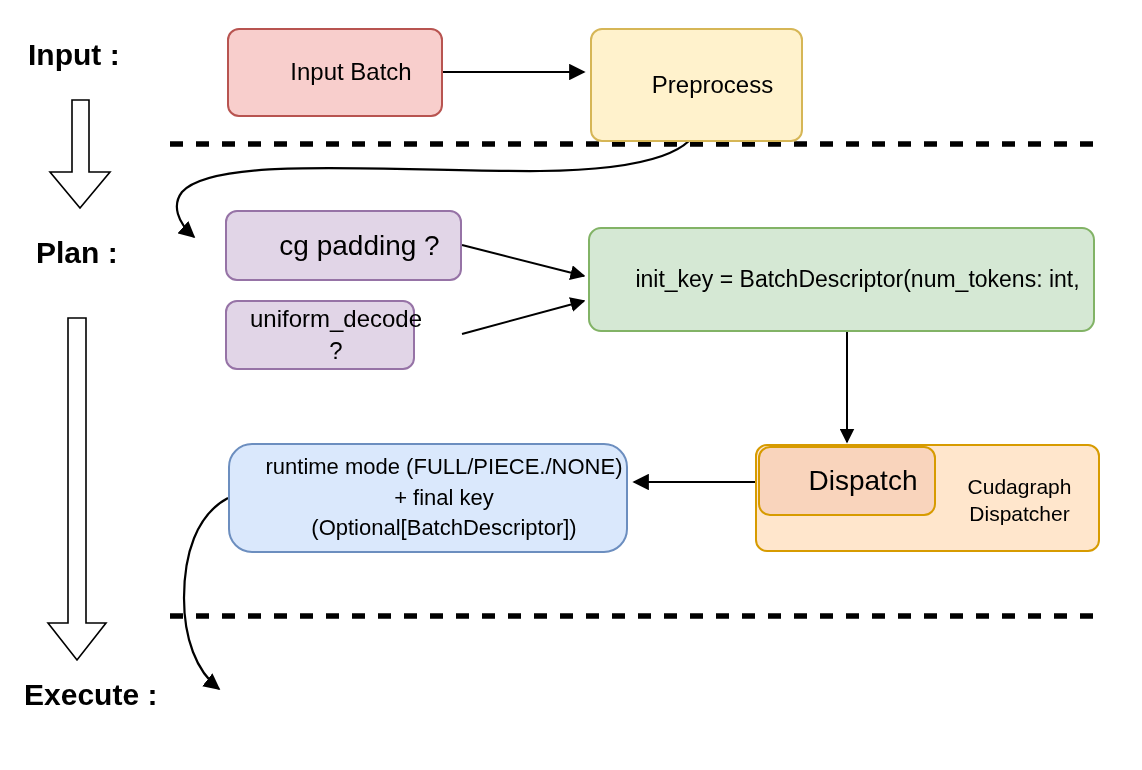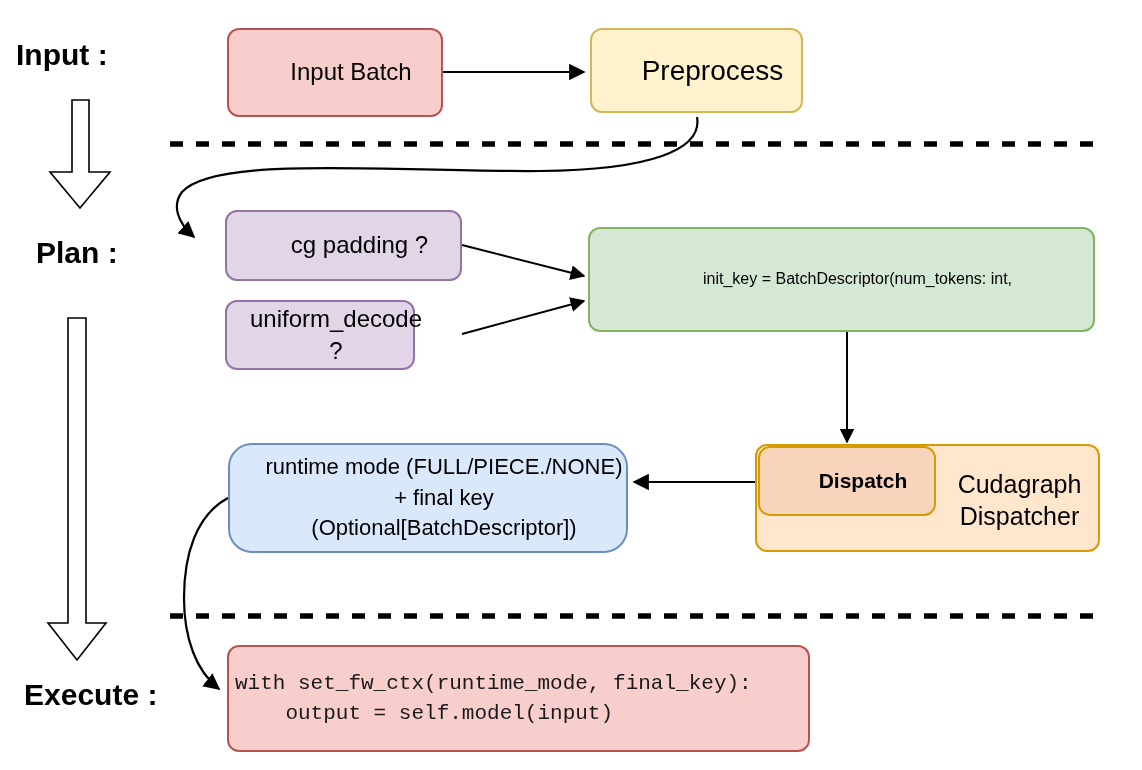--- a/index.html
+++ b/index.html
@@ -17,65 +17,65 @@
     width: 1142px; height: 770px;
     pointer-events: none;
   }
   .stage-label {
     position: absolute;
     font-weight: bold;
     font-size: 30px;
     color: #000000;
     white-space: nowrap;
   }
-  #label-input   { left: 16px;  top: 38px; text-align: center;  }
+  #label-input   { left: 28px;  top: 38px; text-align: center;  }
   #label-plan    { left: 36px;  top: 236px; }
   #label-execute { left: 24px;  top: 670px; margin-top: 8px; }
 
   .node {
     position: absolute;
     box-sizing: border-box;
     border: 2px solid #000;
     border-radius: 12px;
     display: flex;
     flex-direction: column;
     align-items: center;
     justify-content: center;
     text-align: center;
     color: #000000;
     line-height: 1.35;
     padding-left: 32px;
   }
   #node-input-batch    { left: 227px; top: 28px;  width: 216px; height: 89px;  font-size: 24px; }
-  #node-preprocess     { left: 590px; top: 28px;  width: 213px; height: 85px;  font-size: 28px; }
-  #node-cg-padding     { left: 225px; top: 210px; width: 237px; height: 71px;  font-size: 24px; }
+  #node-preprocess     { left: 590px; top: 28px;  width: 213px; height: 114px;  font-size: 24px; }
+  #node-cg-padding     { left: 225px; top: 210px; width: 237px; height: 71px;  font-size: 28px; }
   #node-uniform-decode { left: 225px; top: 300px; width: 190px; height: 70px;  font-size: 24px; }
-  #node-init-key       { left: 588px; top: 227px; width: 507px; height: 105px; font-size: 16px; line-height: 1.4; }
+  #node-init-key       { left: 588px; top: 227px; width: 507px; height: 105px; font-size: 23px; line-height: 1.4; border-radius: 13px; }
   #node-runtime-mode   { left: 228px; top: 443px; width: 400px; height: 110px; font-size: 22px; line-height: 1.4; border-radius: 24px; }
   #node-cudagraph      { left: 755px; top: 444px; width: 345px; height: 108px; }
-  #node-dispatch       { left: 758px; top: 446px; width: 178px; height: 70px;  font-size: 21px; font-weight: bold; }
+  #node-dispatch       { left: 758px; top: 446px; width: 178px; height: 70px;  font-size: 28px; }
   #node-execute-code   {
     left: 227px; top: 645px; width: 583px; height: 107px;
     font-family: "Liberation Mono", monospace;
     font-size: 21px;
     align-items: flex-start;
     text-align: left;
     padding-left: 6px;
     line-height: 1.42;
     color: #1a1a1a;
   }
   .cudagraph-text {
     position: absolute;
     left: 180px; top: 0;
     width: 165px; height: 108px;
     display: flex;
     flex-direction: column;
     align-items: center;
     justify-content: center;
-    font-size: 25px;
+    font-size: 21px;
     line-height: 1.3;
   }
   .pre { white-space: pre; }
 </style>
 </head>
 <body>
 
 <div id="canvas">
 
   <svg id="connectors" viewBox="0 0 1142 770" xmlns="http://www.w3.org/2000/svg">
@@ -134,18 +134,14 @@
     <div class="cudagraph-text">
       <span>Cudagraph</span>
       <span>Dispatcher</span>
     </div>
   </div>
 
   <div class="node" id="node-dispatch" style="background-color: rgb(249, 212, 188); border-color: rgb(215, 155, 0);">
     <span>Dispatch</span>
   </div>
 
-  <div class="node" id="node-execute-code" style="background-color: rgb(248, 206, 204); border-color: rgb(184, 84, 80);">
-    <span class="pre">with set_fw_ctx(runtime_mode, final_key):</span>
-    <span class="pre">    output = self.model(input)</span>
-  </div>
 
 </div>
 
 </body></html>

